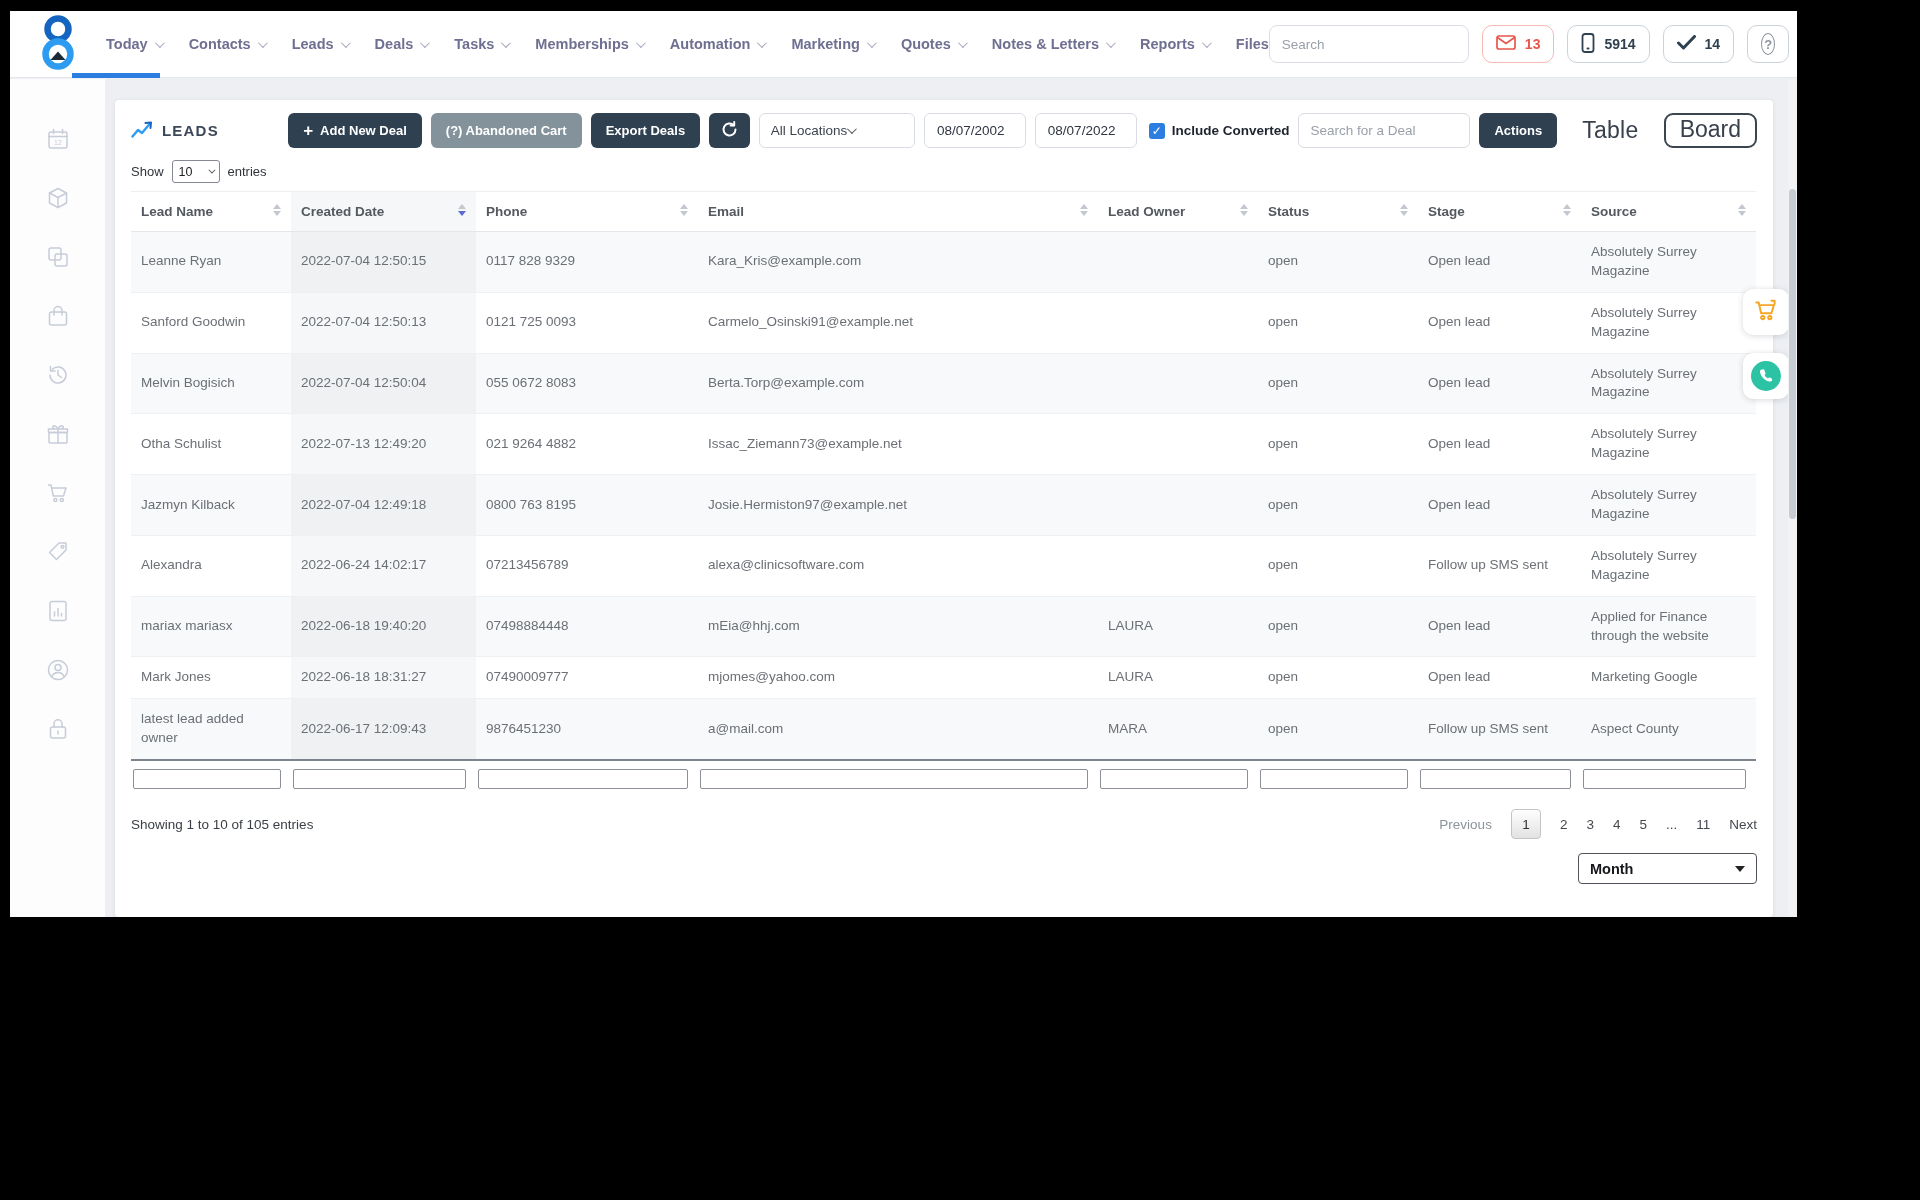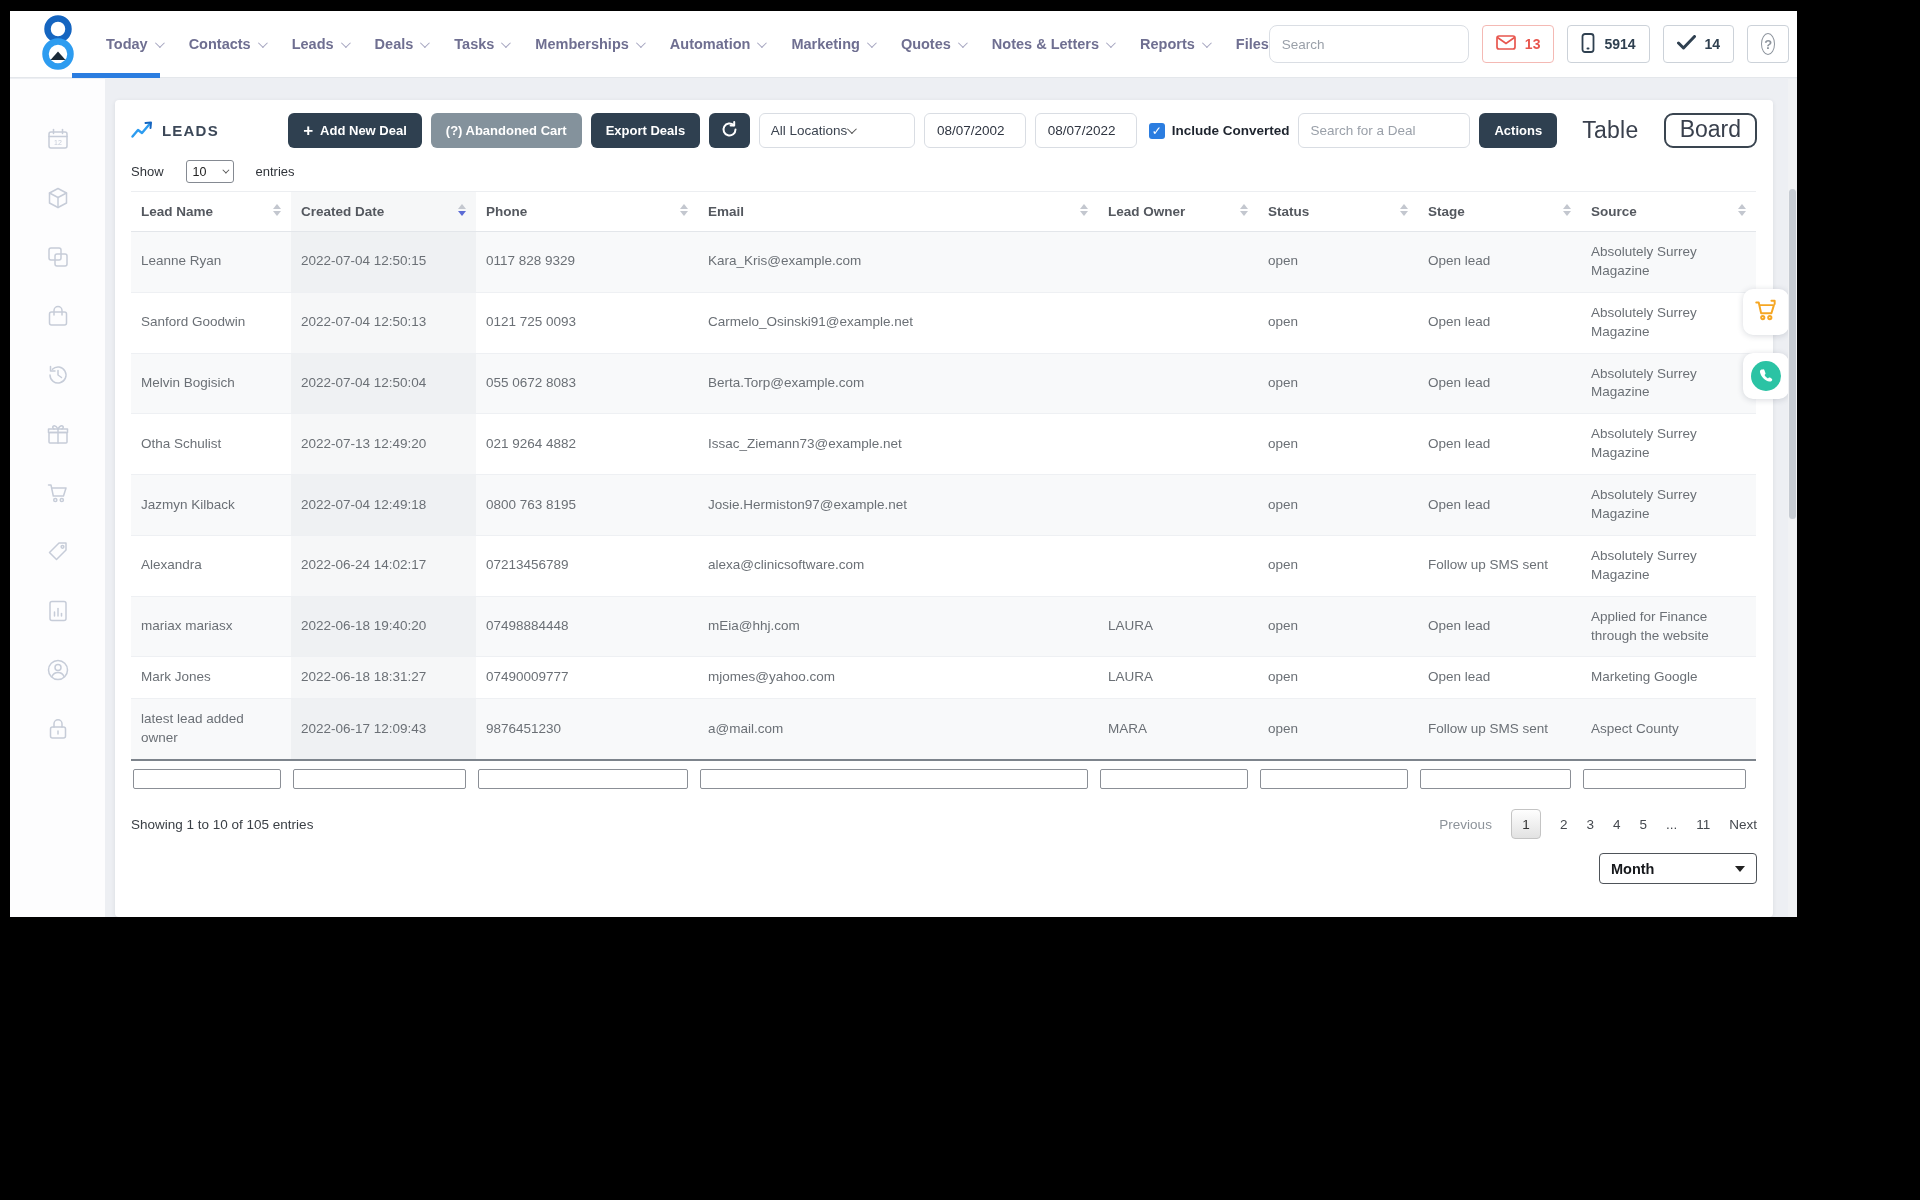--- a/index.html
+++ b/index.html
@@ -11,21 +11,21 @@
   .navbar { position:absolute; left:0; top:0; right:0; height:67px; background:#fff; border-bottom:1px solid #e4e7eb; display:flex; align-items:center; padding:0 18px 0 26px; z-index:5; }
   .brand { width:70px; display:flex; align-items:center; }
   .brand-accent { position:absolute; left:62px; top:62px; width:88px; height:5px; background:#2b7de0; z-index:6; }
   .nav-items { display:flex; align-items:center; gap:27px; margin-left:26px; }
   .nav-item { display:flex; align-items:center; gap:7px; font-size:14.5px; font-weight:600; color:#6f6f91; cursor:pointer; white-space:nowrap; }
   .chev { width:7px; height:7px; border-right:1.6px solid #a6a6c0; border-bottom:1.6px solid #a6a6c0; transform:rotate(45deg) translateY(-2px); }
   .nav-right { margin-left:auto; display:flex; align-items:center; gap:13px; }
   .search-wrap { width:200px; height:38px; border:1px solid #dadee4; border-radius:8px; display:flex; align-items:center; overflow:hidden; background:#fff; }
   .search-wrap input { border:0; outline:0; flex:1; padding:0 12px; font-size:13.5px; color:#737373; font-family:inherit; }
   .search-wrap input::placeholder { color:#9aa0a9; }
-  .pill { height:38px; border:1px solid #ccd2d9; border-radius:4px; display:flex; align-items:center; gap:9px; padding:0 13px; font-size:14px; font-weight:700; color:#2f4050; background:#fff; cursor:pointer; }
+  .pill { height:38px; border:1px solid #ccd2d9; border-radius:10px; display:flex; align-items:center; gap:9px; padding:0 13px; font-size:14px; font-weight:700; color:#2f4050; background:#fff; cursor:pointer; }
   .pill.mail { border-color:#f4b9b4; color:#e8564e; }
   .pill.help { width:42px; justify-content:center; color:#7d848d; font-weight:700; }
   .help-circle { width:22px; height:22px; border:1.6px solid #8d949d; border-radius:50%; display:flex; align-items:center; justify-content:center; font-size:13px; color:#8d949d; }
 
   
   .sidebar { position:absolute; left:0; top:68px; width:95px; bottom:0; background:#fdfdfe; display:flex; flex-direction:column; align-items:center; padding-top:30px; }
   .side-icon { width:95px; height:59px; display:flex; align-items:center; justify-content:center; cursor:pointer; }
 
   
   .card { position:absolute; left:105px; top:89px; width:1658px; height:817px; background:#fff; border-radius:4px; box-shadow:0 1px 4px rgba(40,50,70,.10); overflow:hidden; }
@@ -41,21 +41,21 @@
   .date-box { width:112px; height:35px; border:1px solid #d9dde3; border-radius:6px; background:#fff; display:flex; align-items:center; padding:0 12px; font-size:13.5px; color:#2e3440; cursor:text; }
   .chk-row { display:flex; align-items:center; gap:7px; margin-left:3px; cursor:pointer; }
   .chk { width:16px; height:16px; background:#2b7de0; border-radius:3px; color:#fff; font-size:12px; line-height:16px; text-align:center; }
   .chk-label { font-size:13.5px; font-weight:700; color:#1e242e; white-space:nowrap; }
   .deal-search { width:172px; height:35px; border:1px solid #d9dde3; border-radius:6px; padding:0 11px; font-size:13.5px; color:#444; outline:none; font-family:inherit; }
   .deal-search::placeholder { color:#9aa0a9; }
   .view-table { font-size:23px; color:#39404d; margin-left:16px; cursor:pointer; letter-spacing:.3px; }
   .view-board { font-size:23px; color:#39404d; border:2px solid #3a4550; border-radius:9px; padding:1px 14px 3px; margin-left:16px; cursor:pointer; }
 
   
-  .show-row { display:flex; align-items:center; gap:22px; padding:2px 16px 8px; font-size:13px; color:#30343a; }
+  .show-row { display:flex; align-items:center; gap:8px; padding:2px 16px 8px; font-size:13px; color:#30343a; }
   .show-sel { width:48px; height:23px; border:1px solid #858a92; border-radius:3px; display:flex; align-items:center; justify-content:space-between; padding:0 6px; font-size:12.5px; color:#222; cursor:pointer; }
   .show-sel .chev { width:5px; height:5px; border-color:#555; }
 
   
   table.leads { width:1625px; margin:0 16px; border-collapse:collapse; table-layout:fixed; font-size:13.5px; color:#6b7076; }
   table.leads th { text-align:left; font-weight:600; color:#54585f; padding:12px 10px; border-top:1px solid #eceef1; border-bottom:1px solid #e3e6ea; }
   .th-inner { display:flex; align-items:flex-start; justify-content:space-between; gap:0; }
   .sort { display:inline-flex; flex-direction:column; gap:2px; cursor:pointer; }
   .tri-up { width:0; height:0; border-left:4px solid transparent; border-right:4px solid transparent; border-bottom:5px solid #c3c7cf; }
   .tri-dn { width:0; height:0; border-left:4px solid transparent; border-right:4px solid transparent; border-top:5px solid #c3c7cf; }
@@ -71,21 +71,21 @@
   .filter-cell input { width:100%; height:20px; border:1px solid #8b8f96; border-radius:2px; background:#fff; outline:none; padding:0 4px; font-family:inherit; font-size:12px; }
 
   
   .footer-row { display:flex; align-items:center; justify-content:space-between; padding:20px 16px 6px; }
   .showing { font-size:13.5px; color:#3b4046; }
   .pagination { display:flex; align-items:center; gap:19px; font-size:13.5px; color:#45494f; }
   .page-link { cursor:pointer; }
   .page-link.muted { color:#8d939a; }
   .page-current { width:30px; height:30px; border:1px solid #c4c4c4; border-radius:4px; background:linear-gradient(#fefefe,#e2e2e2); display:flex; align-items:center; justify-content:center; color:#333; cursor:pointer; }
   .month-row { display:flex; justify-content:flex-end; padding:8px 16px 0; }
-  .month-sel { width:158px; height:31px; border:1.5px solid #4e5359; border-radius:4px; display:flex; align-items:center; justify-content:space-between; padding:0 11px; font-size:14.5px; font-weight:700; color:#16181c; cursor:pointer; background:#fff; }
+  .month-sel { width:179px; height:31px; border:1.5px solid #4e5359; border-radius:4px; display:flex; align-items:center; justify-content:space-between; padding:0 11px; font-size:14.5px; font-weight:700; color:#16181c; cursor:pointer; background:#fff; }
   .dn-tri { width:0; height:0; border-left:5px solid transparent; border-right:5px solid transparent; border-top:6px solid #222; }
 
   
   .float-btn { position:absolute; width:46px; height:46px; background:#fff; border-radius:10px; box-shadow:0 1px 6px rgba(40,50,70,.18); display:flex; align-items:center; justify-content:center; cursor:pointer; z-index:8; }
   .float-cart { left:1733px; top:278px; }
   .float-wa { left:1733px; top:342px; }
   .wa-circle { width:30px; height:30px; border-radius:50%; background:#2bc3a4; display:flex; align-items:center; justify-content:center; }
   .scrollbar { position:absolute; right:0; top:68px; width:9px; bottom:0; background:#f1f2f4; z-index:9; }
   .scroll-thumb { position:absolute; left:1px; top:110px; width:7px; height:330px; background:#c7ccd3; border-radius:4px; cursor:grab; }
 </style>

